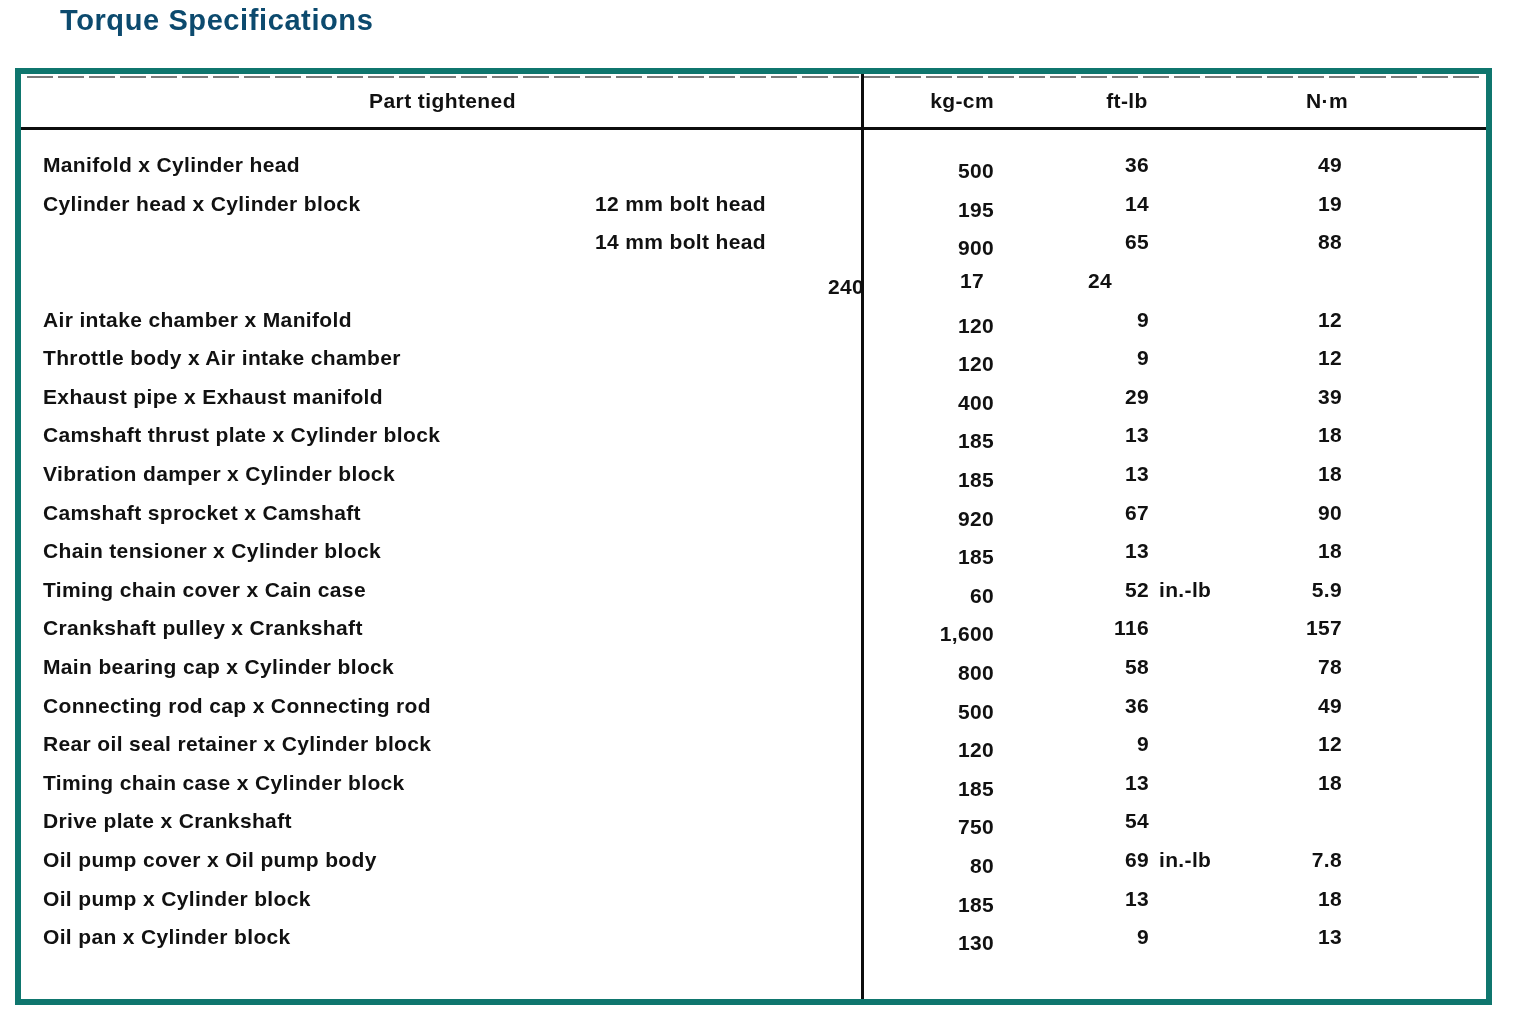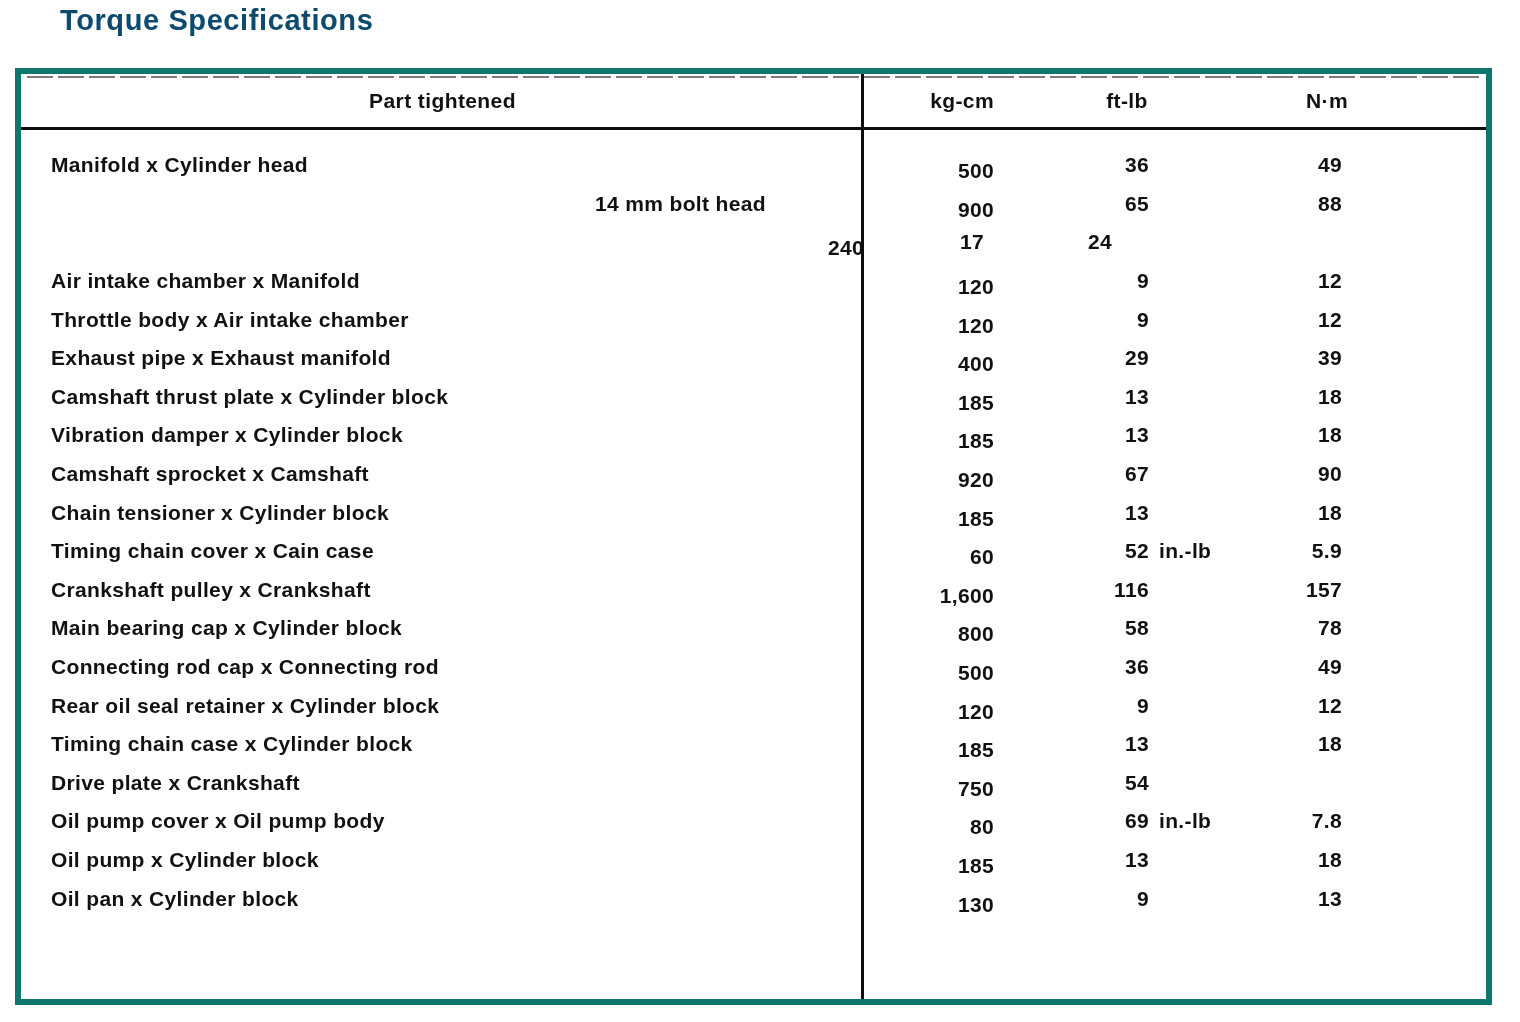--- a/index.html
+++ b/index.html
@@ -81,21 +81,21 @@
   .t-row {
     display: grid;
     grid-template-columns: 560px 283px 130px 230px 1fr;
     height: 38.6px;
     align-items: center;
     font-size: 21px;
     font-weight: 600;
     letter-spacing: 0.35px;
     white-space: nowrap;
   }
-  .c-part { padding-left: 30px; overflow: hidden; }
+  .c-part { padding-left: 22px; overflow: hidden; }
   .c-note { padding-left: 14px; }
   .c-kgcm { text-align: right; }
   .c-kgcm .num { display: inline-block; width: 118px; text-align: right; margin-top: 12px; }
   .c-ftlb { display: flex; }
   .c-ftlb .num { display: inline-block; width: 155px; text-align: right; }
   .c-ftlb .suffix { display: inline-block; margin-left: 10px; }
   .c-nm .num { display: inline-block; width: 118px; text-align: right; }
 </style>
 </head>
 <body>
@@ -119,20 +119,30 @@
     <div class="c-part">Manifold x Cylinder head</div>
     <div class="c-note"></div>
     <div class="c-kgcm"><span class="num">500</span></div>
     <div class="c-ftlb">
             <span class="num">36</span>
             <span class="suffix"></span>
           </div>
     <div class="c-nm"><span class="num">49</span></div>
   </div>
 
+  <div class="t-row">
+    <div class="c-part">Cylinder head x Cylinder block</div>
+    <div class="c-note">12 mm bolt head</div>
+    <div class="c-kgcm"><span class="num">195</span></div>
+    <div class="c-ftlb">
+            <span class="num">14</span>
+            <span class="suffix"></span>
+          </div>
+    <div class="c-nm"><span class="num">19</span></div>
+  </div>
 
   <div class="t-row">
     <div class="c-part"></div>
     <div class="c-note">14 mm bolt head</div>
     <div class="c-kgcm"><span class="num">900</span></div>
     <div class="c-ftlb">
             <span class="num">65</span>
             <span class="suffix"></span>
           </div>
     <div class="c-nm"><span class="num">88</span></div>

